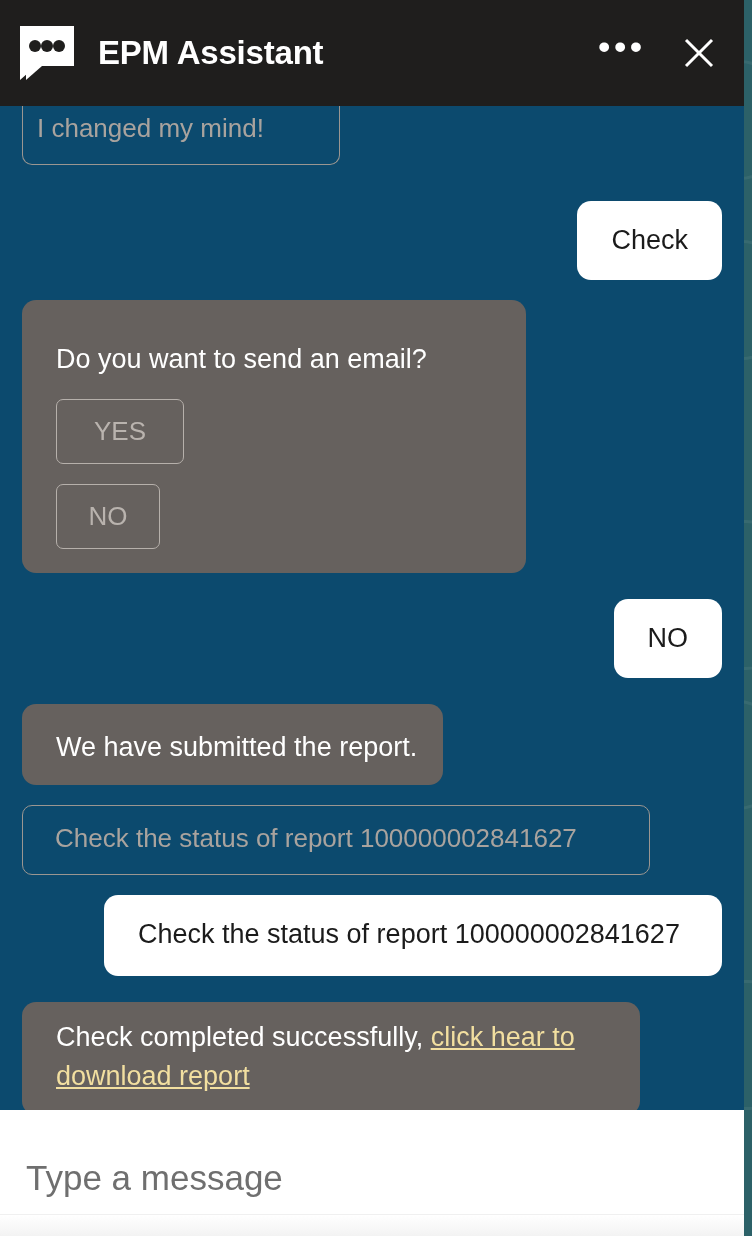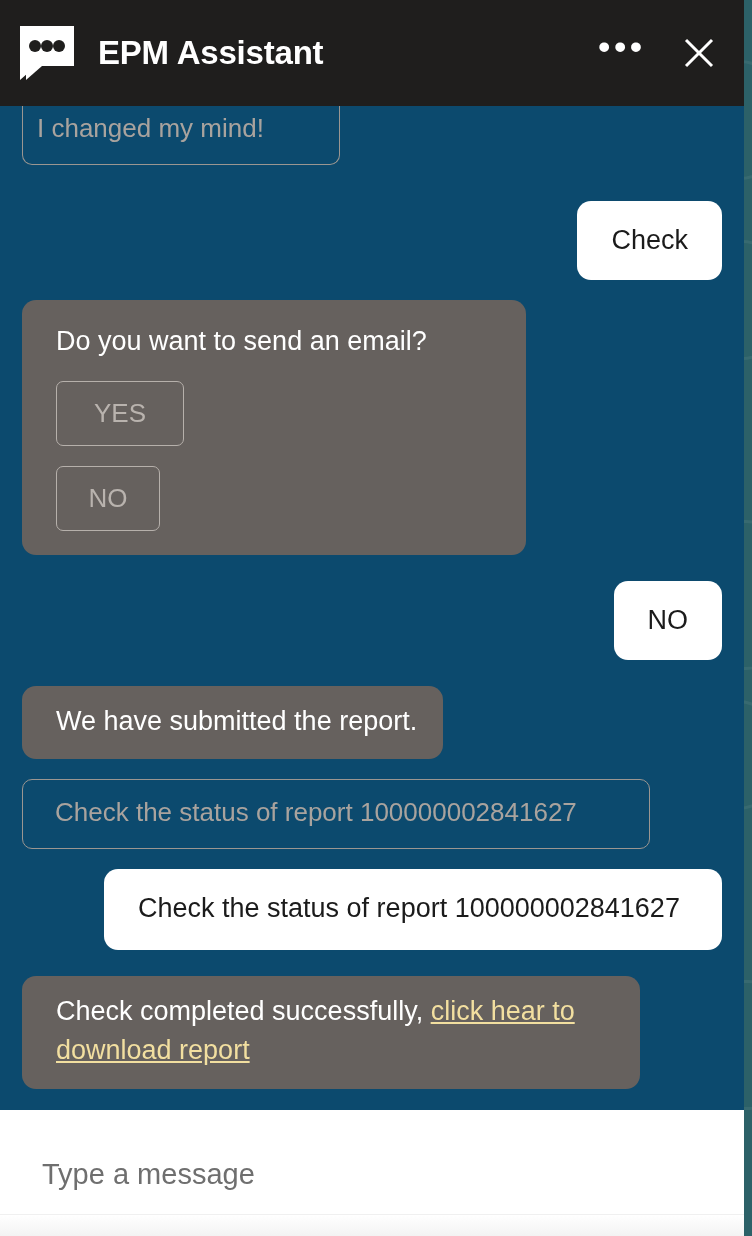--- a/index.html
+++ b/index.html
@@ -187,23 +187,23 @@
     display: flex;
     flex-direction: column;
     justify-content: flex-start;
     position: relative;
   }
   .composer-input {
     border: none;
     outline: none;
     background: transparent;
     font-family: inherit;
-    font-size: 29px;
+    font-size: 35px;
     color: #2b2b2b;
-    padding: 48px 26px 0 42px;
+    padding: 48px 26px 0 26px;
     width: 100%;
   }
   .composer-input::placeholder { color: #6f6f6f; }
   .composer-toolbar {
     position: absolute;
     left: 0;
     right: 0;
     bottom: 0;
     height: 22px;
     background: linear-gradient(to bottom, #ffffff 0%, #f3f3f3 100%);
@@ -254,37 +254,37 @@
 
       <div class="gap-36"></div>
 
       <div class="msg-row user">
         <div class="bubble-user" style="padding:20px 34px;">Check</div>
       </div>
 
       <div class="gap-20"></div>
 
       <div class="msg-row bot">
-        <div class="bubble-bot" style="width:504px; padding:22px 28px 24px 34px;">
+        <div class="bubble-bot" style="width:504px; padding:40px 28px 24px 34px;">
           <div>Do you want to send an email?</div>
           <button class="qr-button">YES</button>
           <button class="qr-button" style="width:104px;">NO</button>
         </div>
       </div>
 
       <div class="gap-26"></div>
 
       <div class="msg-row user">
         <div class="bubble-user" style="padding:20px 34px;">NO</div>
       </div>
 
       <div class="gap-26"></div>
 
       <div class="msg-row bot">
-        <div class="bubble-bot" style="padding:16px 26px 18px 34px;">We have submitted the report.</div>
+        <div class="bubble-bot" style="padding:24px 26px 18px 34px;">We have submitted the report.</div>
       </div>
 
       <div class="gap-20"></div>
 
       <div class="msg-row bot">
         <div class="chip" style="width:628px;">Check the status of report 100000002841627</div>
       </div>
 
       <div class="gap-20"></div>
 

